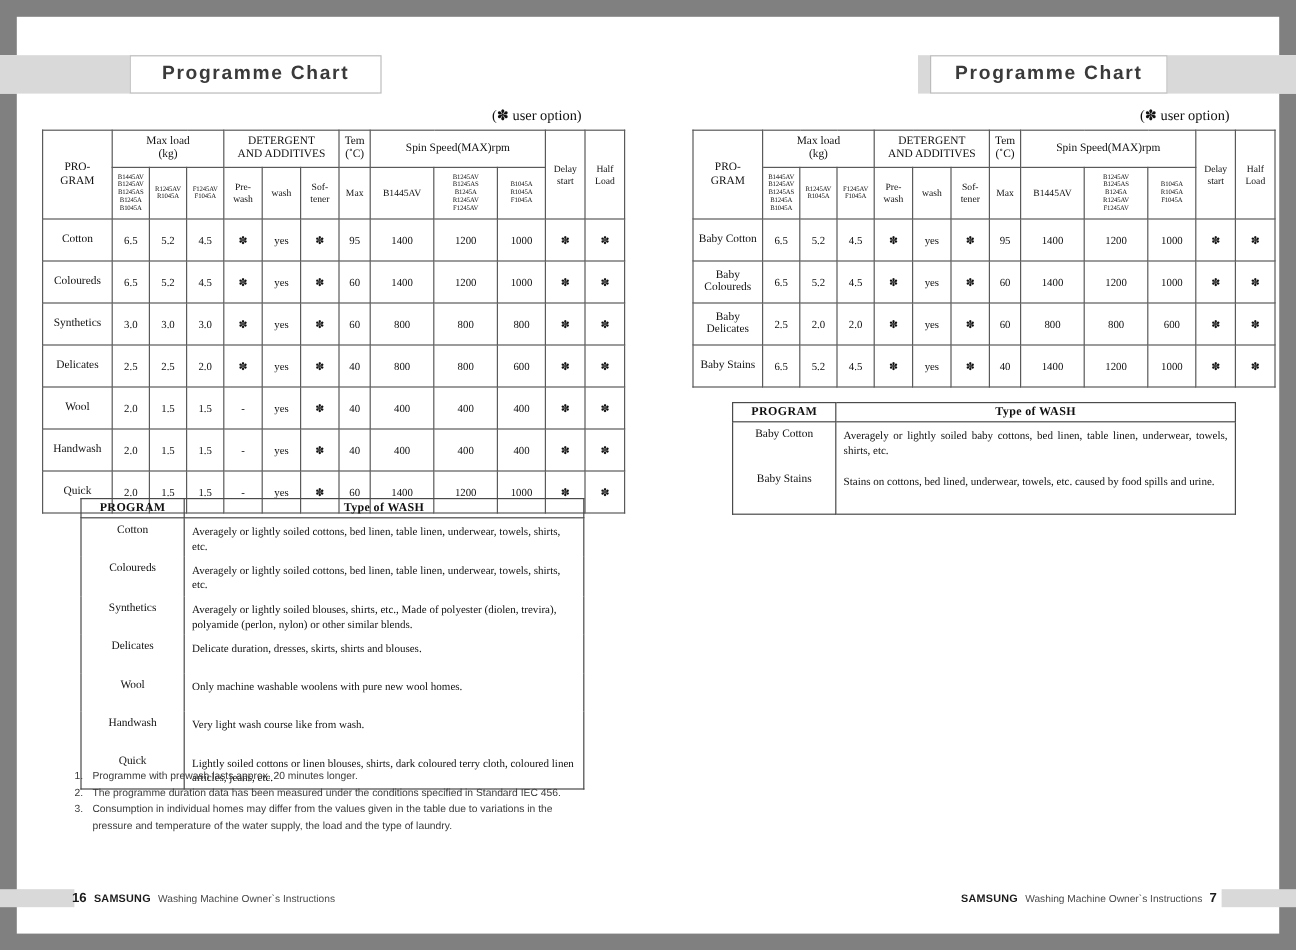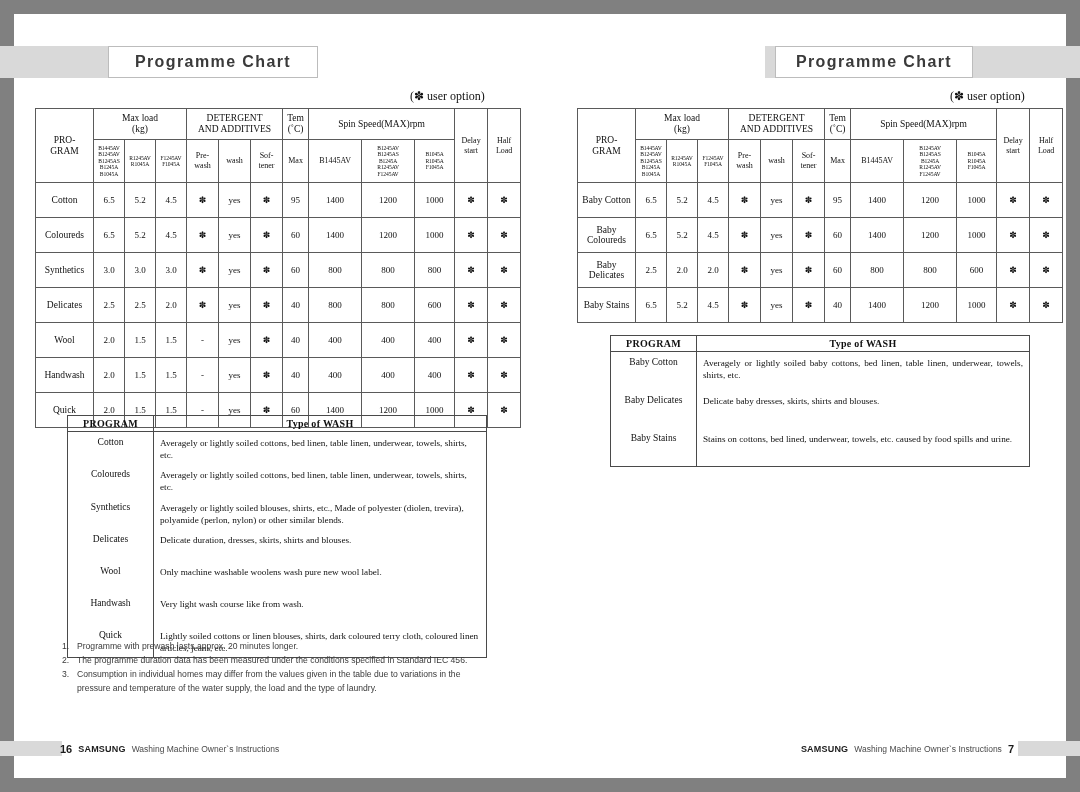--- a/index.html
+++ b/index.html
@@ -590,21 +590,21 @@
       <tr>
         <td class="prog-cell" style="height: 24px;">Synthetics</td>
         <td class="desc-cell">Averagely or lightly soiled blouses, shirts, etc., Made of polyester (diolen, trevira), polyamide (perlon, nylon) or other similar blends.</td>
       </tr>
       <tr>
         <td class="prog-cell" style="height: 24px;">Delicates</td>
         <td class="desc-cell">Delicate duration, dresses, skirts, shirts and blouses.</td>
       </tr>
       <tr>
         <td class="prog-cell" style="height: 24px;">Wool</td>
-        <td class="desc-cell">Only machine washable woolens wash pure new wool label.</td>
+        <td class="desc-cell">Only machine washable woolens with pure new wool homes.</td>
       </tr>
       <tr>
         <td class="prog-cell" style="height: 24px;">Handwash</td>
         <td class="desc-cell">Very light wash course like from wash.</td>
       </tr>
       <tr>
         <td class="prog-cell" style="height: 24px;">Quick</td>
         <td class="desc-cell">Lightly soiled cottons or linen blouses, shirts, dark coloured terry cloth, coloured linen articles, jeans, etc.</td>
       </tr>
     </tbody>
@@ -618,24 +618,20 @@
   <thead>
     <tr>
       <td>PROGRAM</td>
       <td>Type of  WASH</td>
     </tr>
   </thead>
   <tbody id="right-wash-body">
       <tr>
         <td class="prog-cell" style="height: 30px;">Baby Cotton</td>
         <td class="desc-cell">Averagely or lightly soiled baby cottons, bed linen, table linen, underwear, towels, shirts, etc.</td>
-      </tr>
-      <tr>
-        <td class="prog-cell" style="height: 30px;">Baby Delicates</td>
-        <td class="desc-cell">Delicate baby dresses, skirts, shirts and blouses.</td>
       </tr>
       <tr>
         <td class="prog-cell" style="height: 30px;">Baby Stains</td>
         <td class="desc-cell">Stains on cottons, bed lined, underwear, towels, etc. caused by food spills and urine.</td>
       </tr>
     </tbody>
 </table>
 
 <div class="notes" id="notes-list">
     <div class="note">

